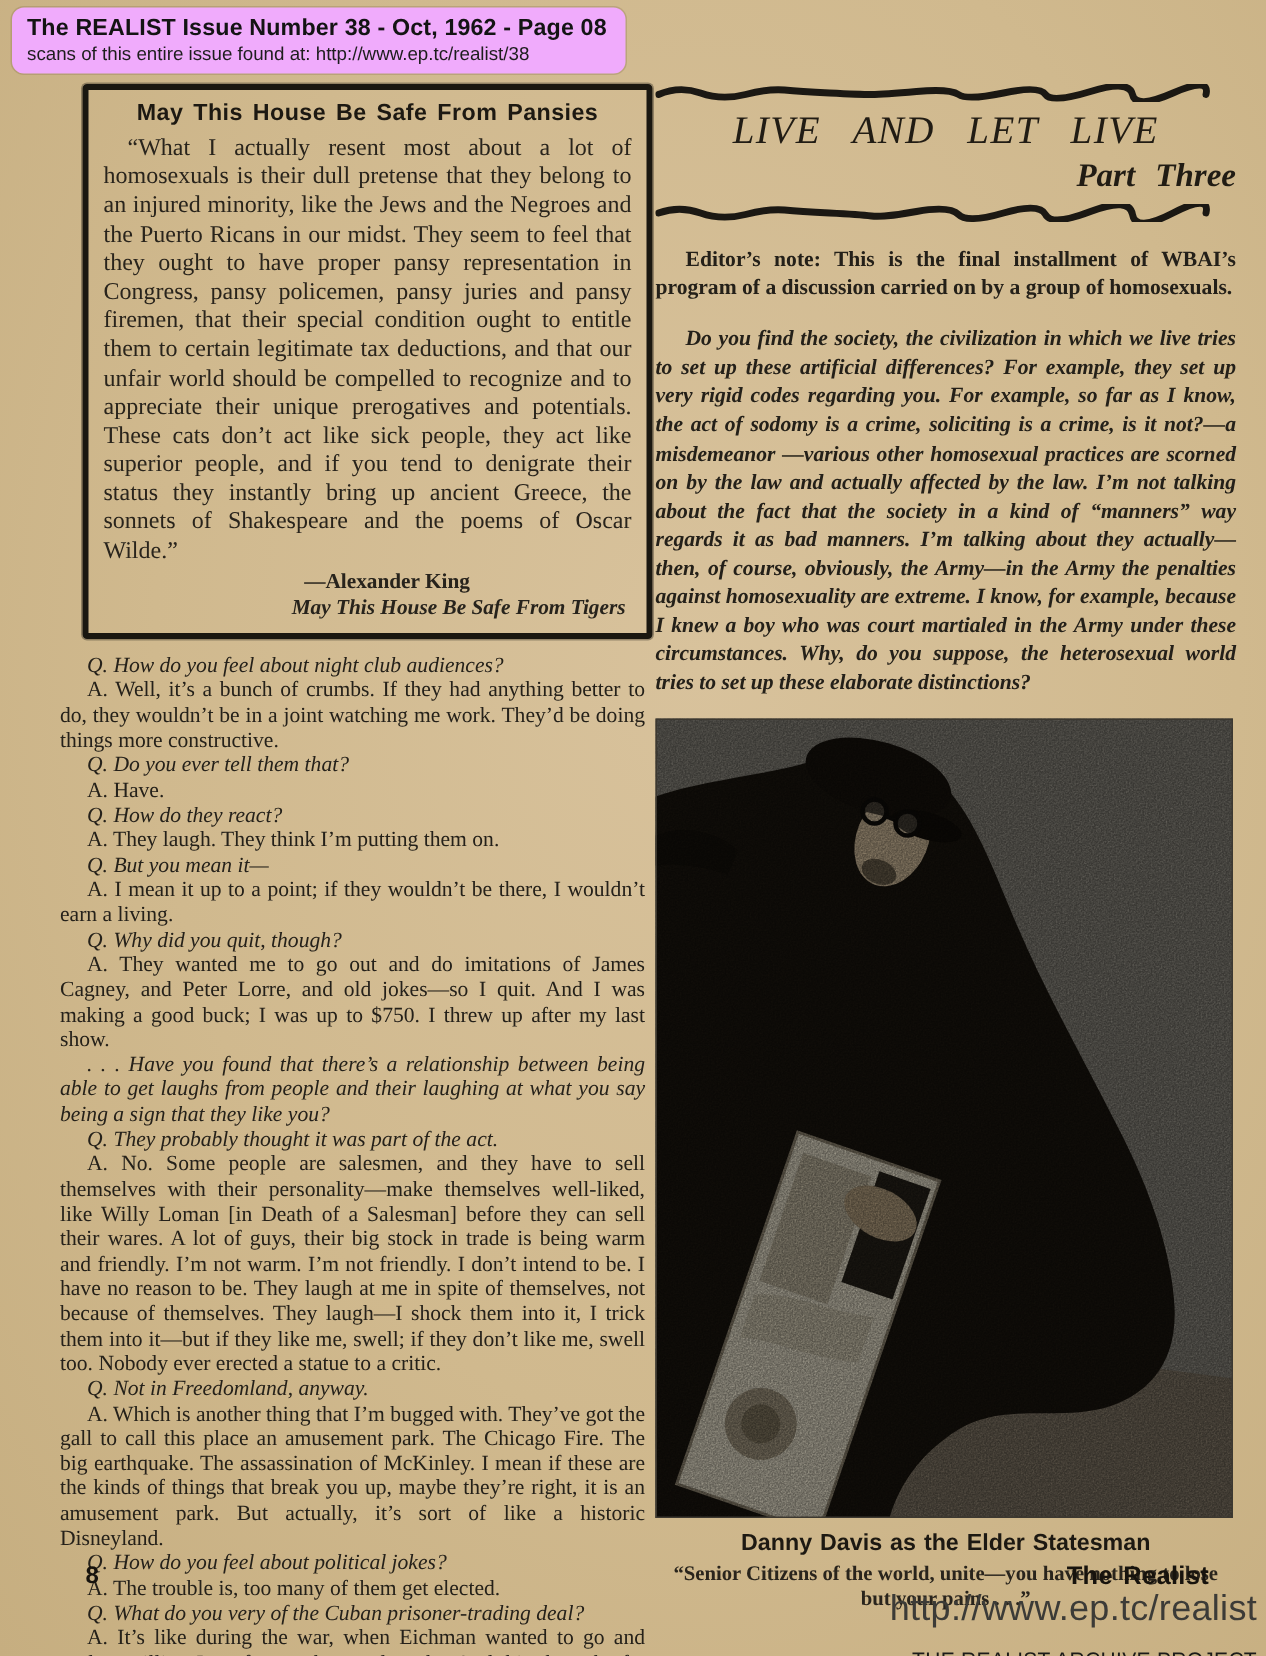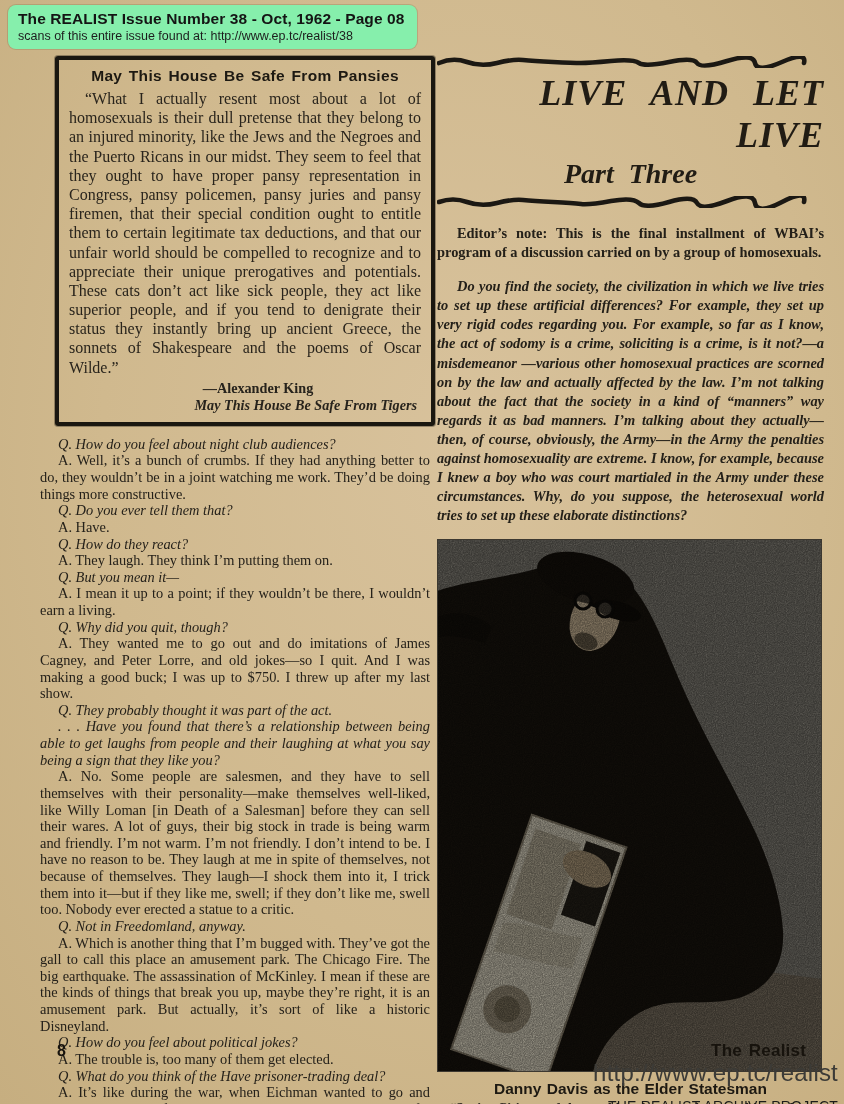--- a/index.html
+++ b/index.html
@@ -7,21 +7,21 @@
     width:844px;height:1104px;position:relative;overflow:hidden;
     background:radial-gradient(ellipse at 55% 40%, #d8c29c 0%, #d0b98e 55%, #c6ae80 100%);
     font-family:"Liberation Serif", serif;
     color:#27231c;
   }
   .page{position:absolute;inset:0;}
 
   
   .scan-badge{
     position:absolute;left:8px;top:5px;
-    background:#86efac;border-radius:8px;
+    background:#f0abfc;border-radius:8px;
     padding:5px 12px 6px 10px;
     font-family:"Liberation Sans", sans-serif;
     box-shadow:0 0 0 1px rgba(120,100,60,.25);
   }
   .scan-badge .l1{font-size:15.5px;font-weight:bold;color:#141414;letter-spacing:.1px;}
   .scan-badge .l2{font-size:12.5px;color:#1d1d1d;margin-top:1px;}
 
   
   .col-left{position:absolute;left:40px;top:56px;width:390px;}
   .col-right{position:absolute;left:437px;top:56px;width:387px;}
@@ -50,27 +50,27 @@
   .qa{margin-top:10px;}
   .qa p{
     margin:0;font-size:14.4px;line-height:1.155;text-align:justify;
     text-indent:18px;color:#25211a;
   }
   .qa p.q{font-style:italic;}
 
   
   .squiggle{display:block;margin:0 0 2px 0;}
   .feature-title{
-    font-size:36px;font-weight:bold;font-style:italic;
-    text-align:right;letter-spacing:1px;word-spacing:14px;
+    font-size:26px;font-weight:normal;font-style:italic;
+    text-align:center;letter-spacing:1px;word-spacing:14px;
     margin:4px 0 0 0;color:#211c14;
   }
   .feature-subtitle{
-    font-size:28px;font-weight:bold;font-style:italic;
-    text-align:center;word-spacing:8px;margin:2px 0 6px 0;color:#211c14;
+    font-size:22px;font-weight:bold;font-style:italic;
+    text-align:right;word-spacing:8px;margin:2px 0 6px 0;color:#211c14;
   }
   .editors-note{
     margin:16px 0 0 0;font-size:14.4px;line-height:1.3;font-weight:bold;
     text-align:justify;text-indent:20px;color:#242019;
   }
   .question{
     margin:16px 0 0 0;font-size:14.4px;line-height:1.32;
     font-weight:bold;font-style:italic;text-align:justify;text-indent:20px;
     color:#242019;
   }
@@ -126,28 +126,28 @@
         <p class="q">Q. How do you feel about night club audiences?</p>
         <p class="a">A. Well, it’s a bunch of crumbs. If they had anything better to do, they wouldn’t be in a joint watching me work. They’d be doing things more constructive.</p>
         <p class="q">Q. Do you ever tell them that?</p>
         <p class="a">A. Have.</p>
         <p class="q">Q. How do they react?</p>
         <p class="a">A. They laugh. They think I’m putting them on.</p>
         <p class="q">Q. But you mean it—</p>
         <p class="a">A. I mean it up to a point; if they wouldn’t be there, I wouldn’t earn a living.</p>
         <p class="q">Q. Why did you quit, though?</p>
         <p class="a">A. They wanted me to go out and do imitations of James Cagney, and Peter Lorre, and old jokes—so I quit. And I was making a good buck; I was up to $750. I threw up after my last show.</p>
+        <p class="q">. . . Have you found that there’s a relationship between being able to get laughs from people and their laughing at what you say being a sign that they like you?</p>
         <p class="q">Q. They probably thought it was part of the act.</p>
-        <p class="q">. . . Have you found that there’s a relationship between being able to get laughs from people and their laughing at what you say being a sign that they like you?</p>
         <p class="a">A. No. Some people are salesmen, and they have to sell themselves with their personality—make themselves well-liked, like Willy Loman [in Death of a Salesman] before they can sell their wares. A lot of guys, their big stock in trade is being warm and friendly. I’m not warm. I’m not friendly. I don’t intend to be. I have no reason to be. They laugh at me in spite of themselves, not because of themselves. They laugh—I shock them into it, I trick them into it—but if they like me, swell; if they don’t like me, swell too. Nobody ever erected a statue to a critic.</p>
         <p class="q">Q. Not in Freedomland, anyway.</p>
         <p class="a">A. Which is another thing that I’m bugged with. They’ve got the gall to call this place an amusement park. The Chicago Fire. The big earthquake. The assassination of McKinley. I mean if these are the kinds of things that break you up, maybe they’re right, it is an amusement park. But actually, it’s sort of like a historic Disneyland.</p>
         <p class="q">Q. How do you feel about political jokes?</p>
         <p class="a">A. The trouble is, too many of them get elected.</p>
-        <p class="q">Q. What do you think of the Have prisoner-trading deal?</p>
+        <p class="q">Q. What do you very of the Cuban prisoner-trading deal?</p>
         <p class="a">A. It’s like during the war, when Eichman wanted to go and trade a million Jews for ten thousand trucks. And this shmuck of a British general says, “What am I gonna do with a million Jews?”</p>
       </div>
   </div>
 
   <div class="col-right">
     <svg class="squiggle" width="387" height="12" viewBox="0 0 387 12">
       <path d="M2,7 q14,-6 28,-1 t30,1 t26,-3 t30,2 t28,1 t30,-2 t28,2 t30,-1 t28,1 t30,-2 t28,2 t27,-1 t22,1" fill="none" stroke="#1b1813" stroke-width="4.6" stroke-linecap="round"></path>
     </svg>
     <div class="feature-title">LIVE AND LET LIVE</div>
     <div class="feature-subtitle">Part Three</div>

